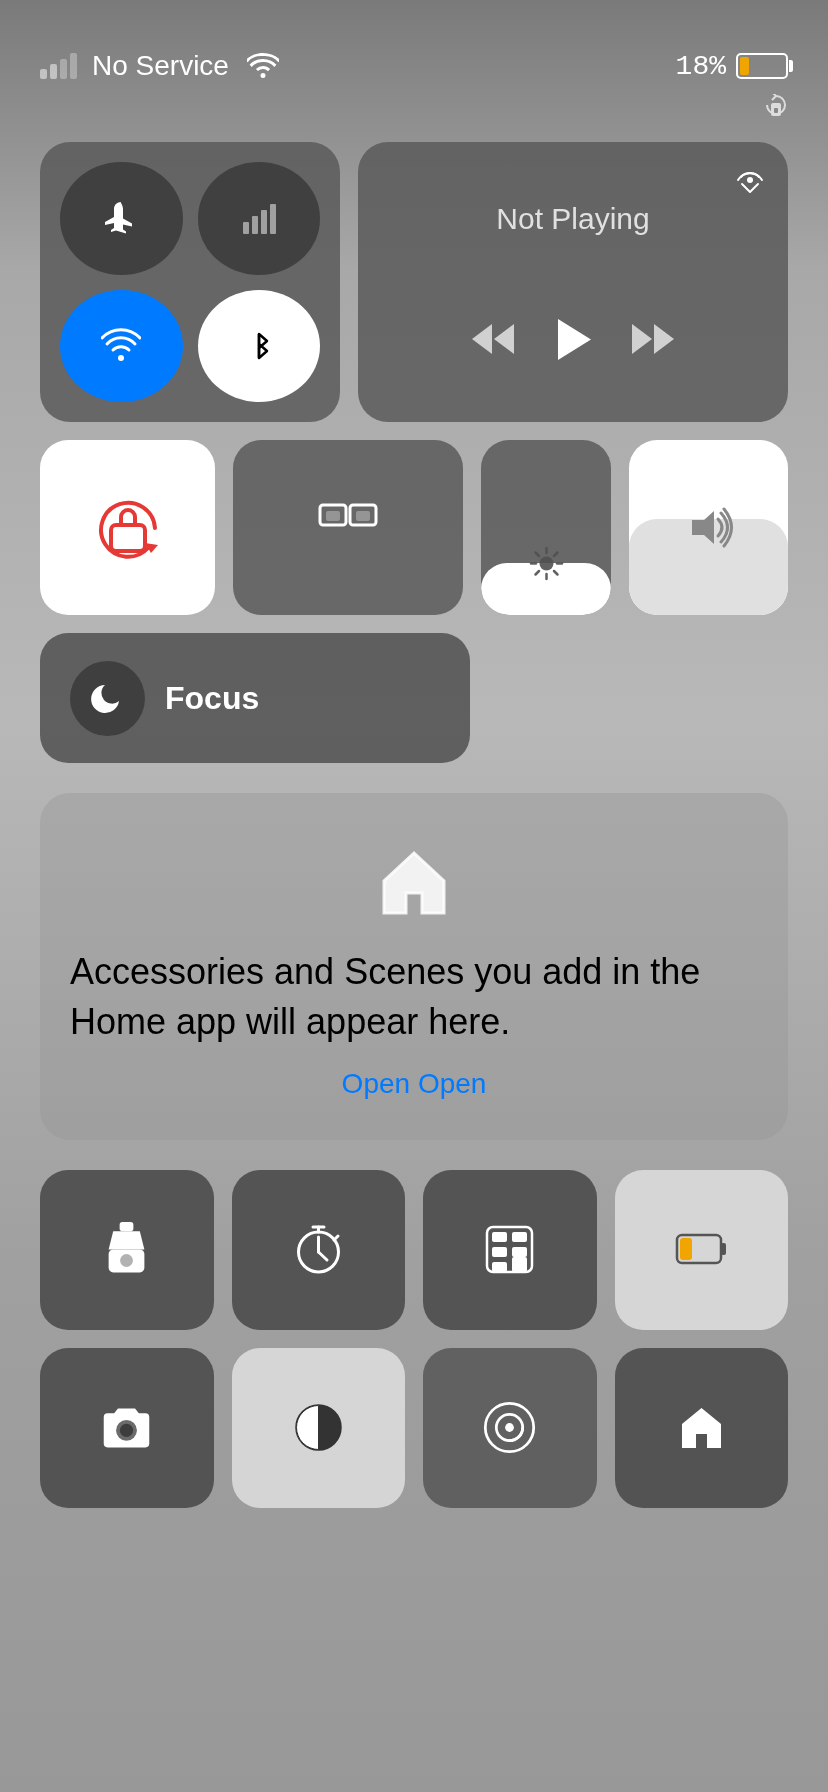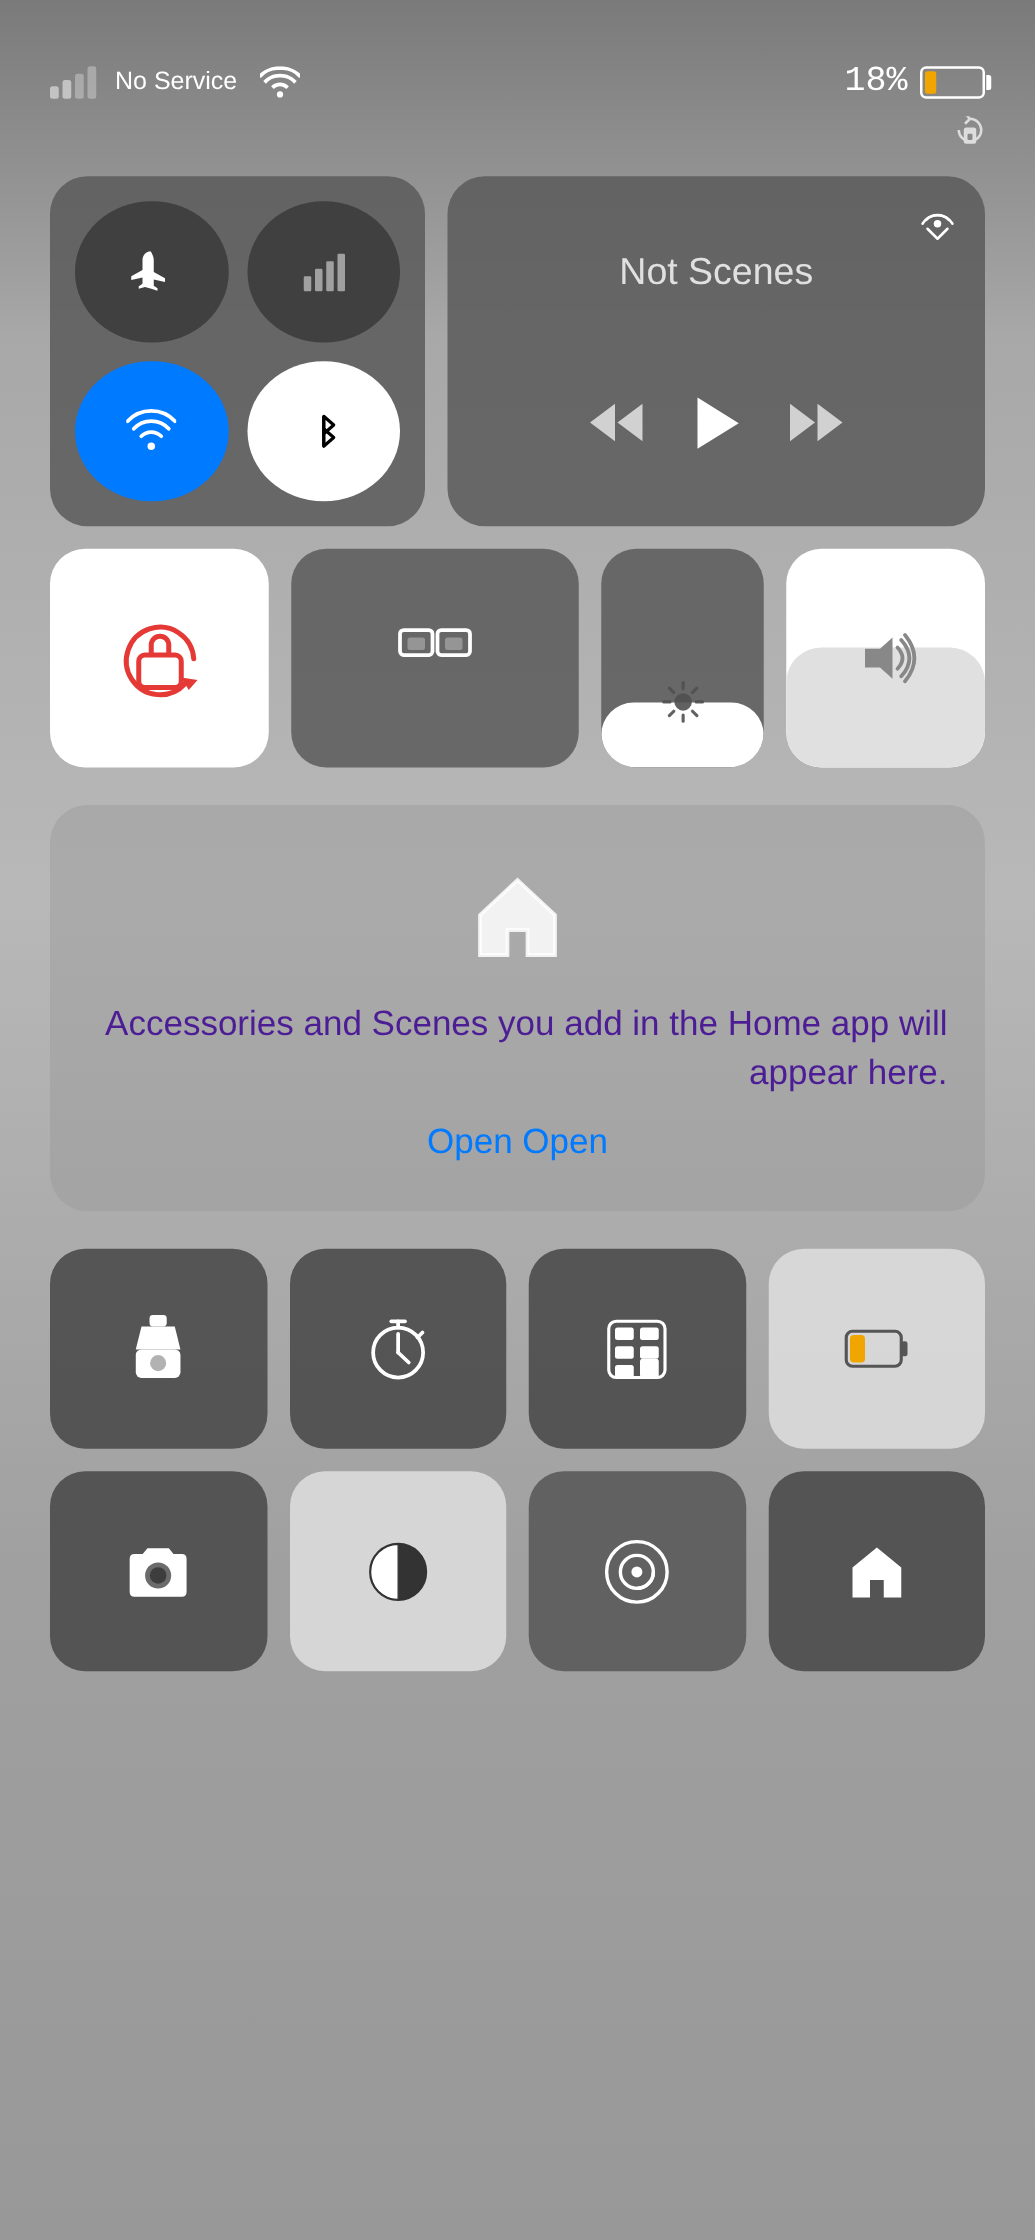--- a/index.html
+++ b/index.html
@@ -52,21 +52,21 @@
       border-radius: 2px;
     }
 
     .signal-bar:nth-child(1) { height: 10px; }
     .signal-bar:nth-child(2) { height: 15px; }
     .signal-bar:nth-child(3) { height: 20px; background: rgba(255,255,255,0.3); }
     .signal-bar:nth-child(4) { height: 26px; background: rgba(255,255,255,0.3); }
 
     .no-service-text {
       color: white;
-      font-size: 20px;
+      font-size: 28px;
       margin-left: 5px;
     }
 
     .wifi-icon {
       margin-left: 8px;
     }
 
     .status-right {
       display: flex;
       align-items: center;
@@ -344,23 +344,23 @@
       flex-direction: column;
       align-items: center;
       gap: 20px;
     }
 
     .home-icon-large {
       color: rgba(255,255,255,0.9);
     }
 
     .home-description {
-      color: #4c1d95;
-      font-size: 28px;
-      text-align: right;
+      color: #000000;
+      font-size: 36px;
+      text-align: left;
       line-height: 1.4;
     }
 
     .open-home-link {
       color: #007AFF;
       font-size: 28px;
       cursor: pointer;
       text-decoration: none;
     }
 
@@ -477,21 +477,21 @@
 
       <div class="airplay-icon">
         <svg width="44" height="44" viewBox="0 0 44 44">
           <circle cx="22" cy="22" r="20" fill="rgba(100,100,100,0.7)"></circle>
           <path d="M14 26 L22 34 L30 26" stroke="white" stroke-width="2" fill="none" stroke-linecap="round" stroke-linejoin="round"></path>
           <path d="M10 22 A14 14 0 0 1 34 22" stroke="white" stroke-width="2" fill="none" stroke-linecap="round"></path>
           <path d="M13 19 A12 12 0 0 1 31 19" stroke="white" stroke-width="2" fill="none" stroke-linecap="round"></path>
           <circle cx="22" cy="22" r="3" fill="white"></circle>
         </svg>
       </div>
-      <span class="not-playing-text">Not Scenes</span>
+      <span class="not-playing-text">Not Playing</span>
       <div class="playback-controls">
 
         <div class="playback-btn">
           <svg width="50" height="40" viewBox="0 0 50 40" fill="white" opacity="0.7">
             <polygon points="24,5 4,20 24,35"></polygon>
             <polygon points="46,5 26,20 46,35"></polygon>
           </svg>
         </div>
 
         <div class="playback-btn">
@@ -558,20 +558,30 @@
           <polygon points="8,15 20,15 30,6 30,39 20,30 8,30"></polygon>
           <path d="M34 14 Q42 22.5 34 31" stroke="#888" stroke-width="3" fill="none" stroke-linecap="round"></path>
           <path d="M37 8 Q50 22.5 37 37" stroke="#888" stroke-width="3" fill="none" stroke-linecap="round"></path>
           <path d="M40 4 Q55 22.5 40 41" stroke="#888" stroke-width="3" fill="none" stroke-linecap="round"></path>
         </svg>
       </div>
     </div>
 
   </div>
 
+  <div style="display: flex; gap: 18px; align-items: center;">
+    <div class="focus-btn">
+      <div class="moon-circle">
+        <svg width="42" height="42" viewBox="0 0 42 42" fill="white">
+          <path d="M32 24a14 14 0 1 1-14-16 10 10 0 0 0 14 16z"></path>
+        </svg>
+      </div>
+      <span class="focus-text">Focus</span>
+    </div>
+  </div>
 
 </div>
 
 <div class="home-section">
   <div class="home-icon-large">
     <svg width="80" height="80" viewBox="0 0 80 80" fill="rgba(255,255,255,0.85)">
       <path d="M40 10 L10 38 L10 70 L32 70 L32 50 L48 50 L48 70 L70 70 L70 38 Z" stroke="rgba(255,255,255,0.85)" stroke-width="3" fill="none"></path>
       <path d="M40 10 L10 38 L10 70 L32 70 L32 50 L48 50 L48 70 L70 70 L70 38 Z"></path>
     </svg>
   </div>

